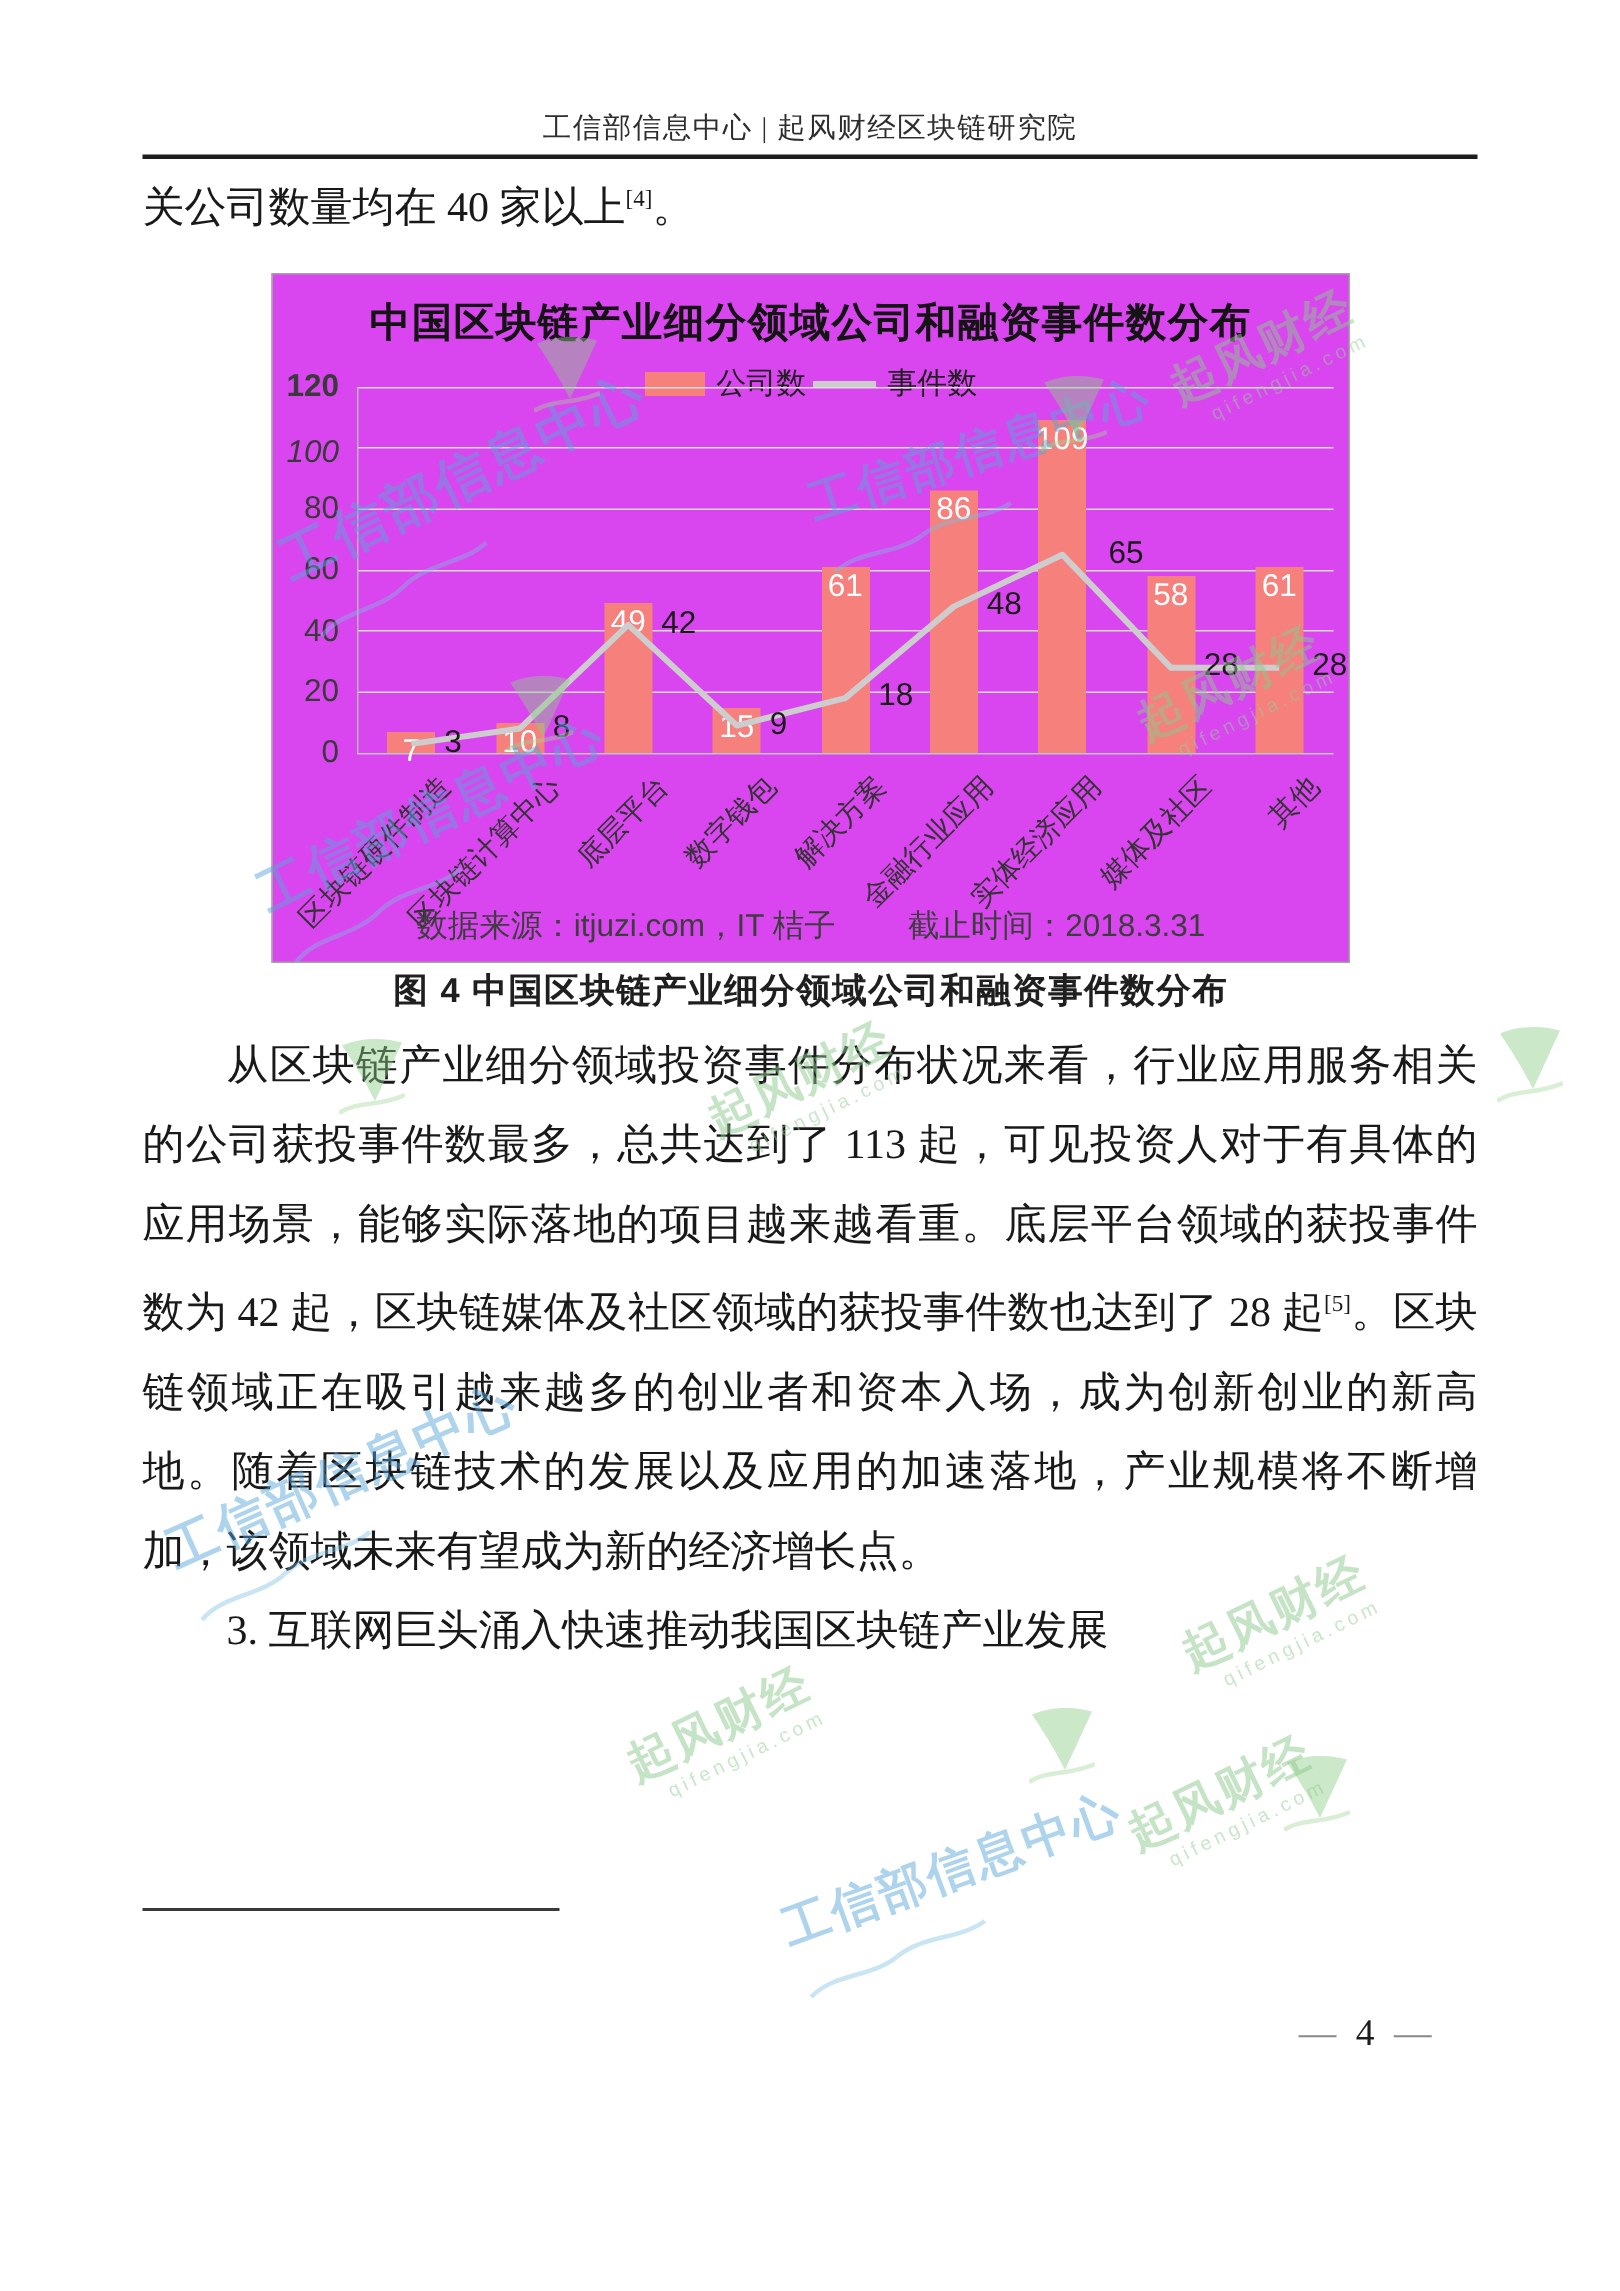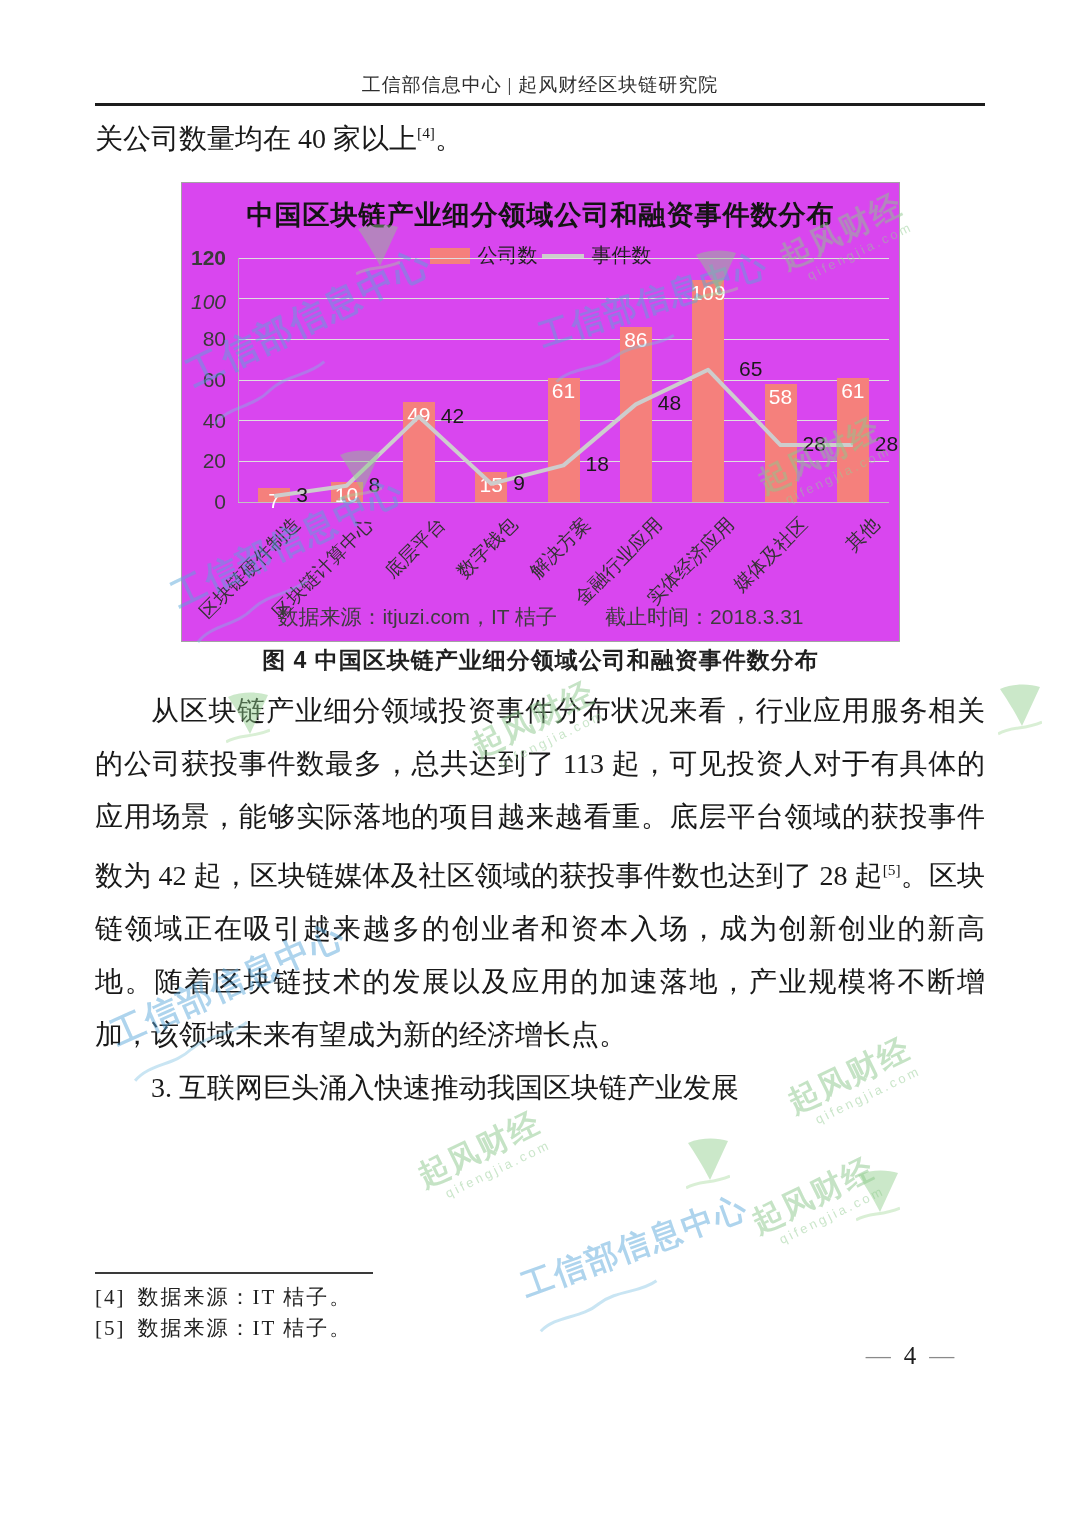--- a/index.html
+++ b/index.html
@@ -151,24 +151,20 @@
   </figure>
 
   <div class="caption">图 4 中国区块链产业细分领域公司和融资事件数分布</div>
 
   <div class="body-text">
     <p><span>从区块链产业细分领域投资事件分布状况来看，行业应用服务相关的公司获投事件数最多，总共达到了 113 起，可见投资人对于有具体的应用场景，能够实际落地的项目越来越看重。底层平台领域的获投事件数为 42 起，区块链媒体及社区领域的获投事件数也达到了 28 起</span><sup>[5]</sup><span>。区块链领域正在吸引越来越多的创业者和资本入场，成为创新创业的新高地。随着区块链技术的发展以及应用的加速落地，产业规模将不断增加，该领域未来有望成为新的经济增长点。</span></p>
     <p>3. 互联网巨头涌入快速推动我国区块链产业发展</p>
   </div>
 
   <div class="fn-rule"></div>
-  <div class="footnotes">
-    <div><span class="fn-marker">[4]</span><span>数据来源：IT 桔子。</span></div>
-    <div><span class="fn-marker">[5]</span><span>数据来源：IT 桔子。</span></div>
-  </div>
 
   <div class="pagenum">
     <span class="dash">—</span>
     <span class="num">4</span>
     <span class="dash">—</span>
   </div>
 
   <div id="wm-layer">
       <div class="wm wm-blue" style="left: 185px; top: 292px; font-size: 36px; transform: rotate(-26deg);"><span>工信部信息中心</span><div><svg width="130" height="16" viewBox="0 0 130 16">
             <path d="M2 12 C22 2 44 14 66 6 C88 -1 108 10 128 4" stroke="rgba(120,190,225,.4)" stroke-width="3" fill="none"></path>

